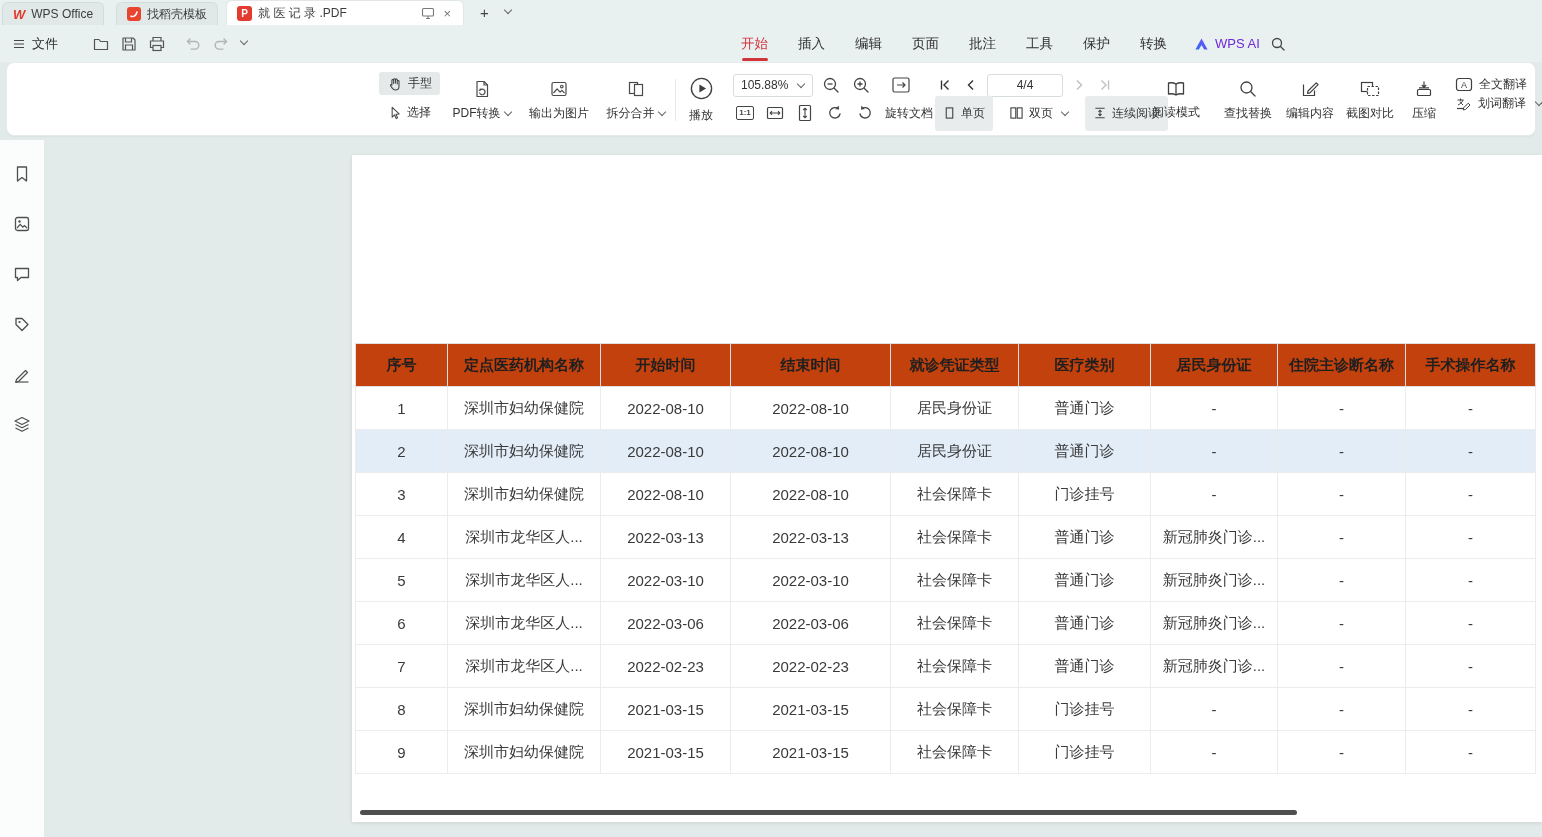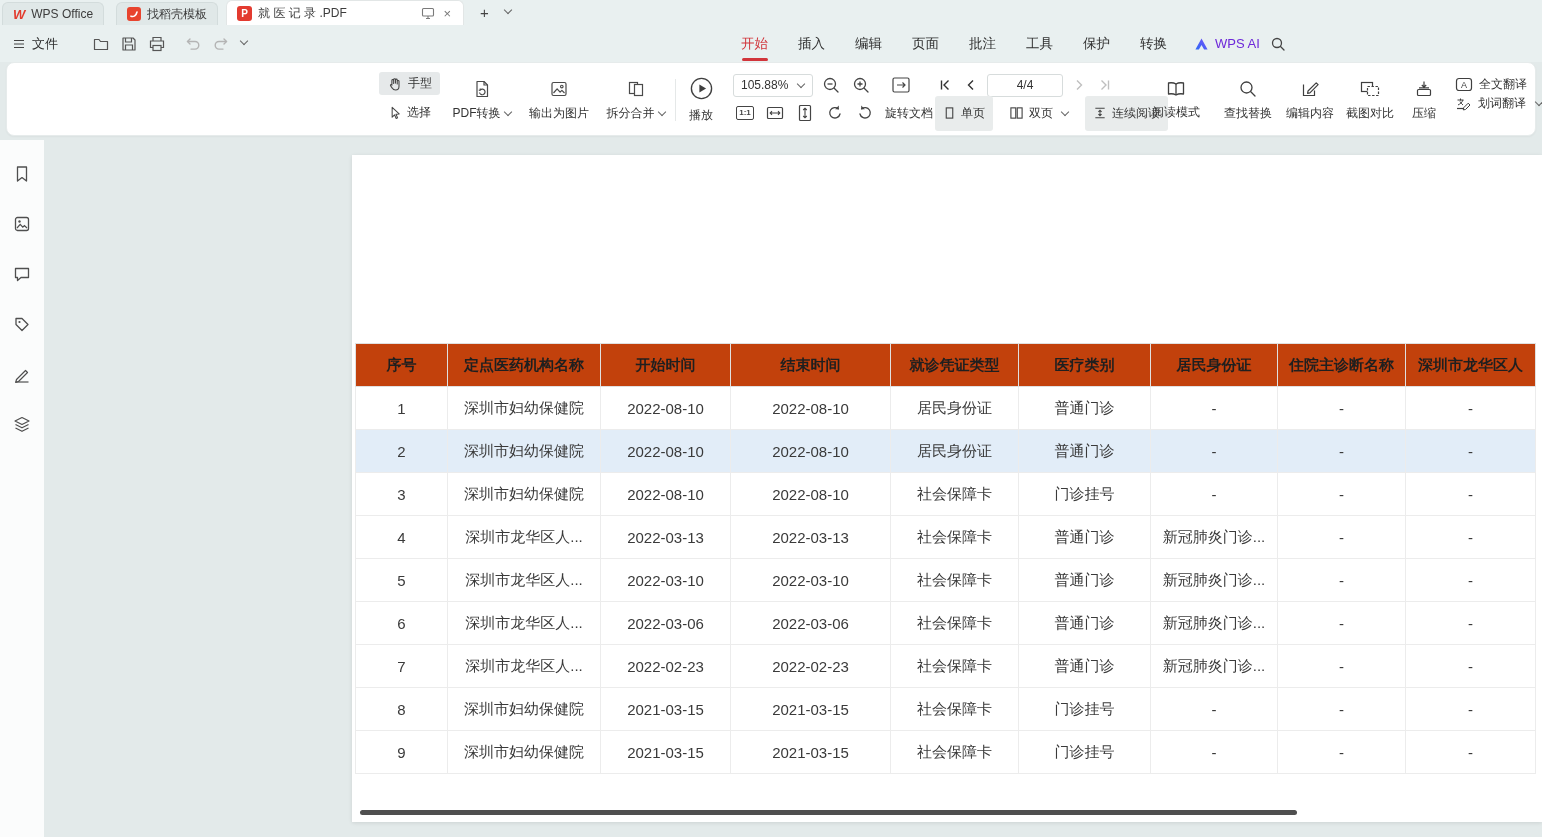--- a/index.html
+++ b/index.html
@@ -479,21 +479,21 @@
       <thead>
         <tr>
             <th>序号</th>
             <th>定点医药机构名称</th>
             <th>开始时间</th>
             <th>结束时间</th>
             <th>就诊凭证类型</th>
             <th>医疗类别</th>
             <th>居民身份证</th>
             <th>住院主诊断名称</th>
-            <th>深圳市龙华区人</th>
+            <th>手术操作名称</th>
           </tr>
       </thead>
       <tbody>
           <tr>
             <td>1</td>
             <td>深圳市妇幼保健院</td>
             <td>2022-08-10</td>
             <td>2022-08-10</td>
             <td>居民身份证</td>
             <td>普通门诊</td>

